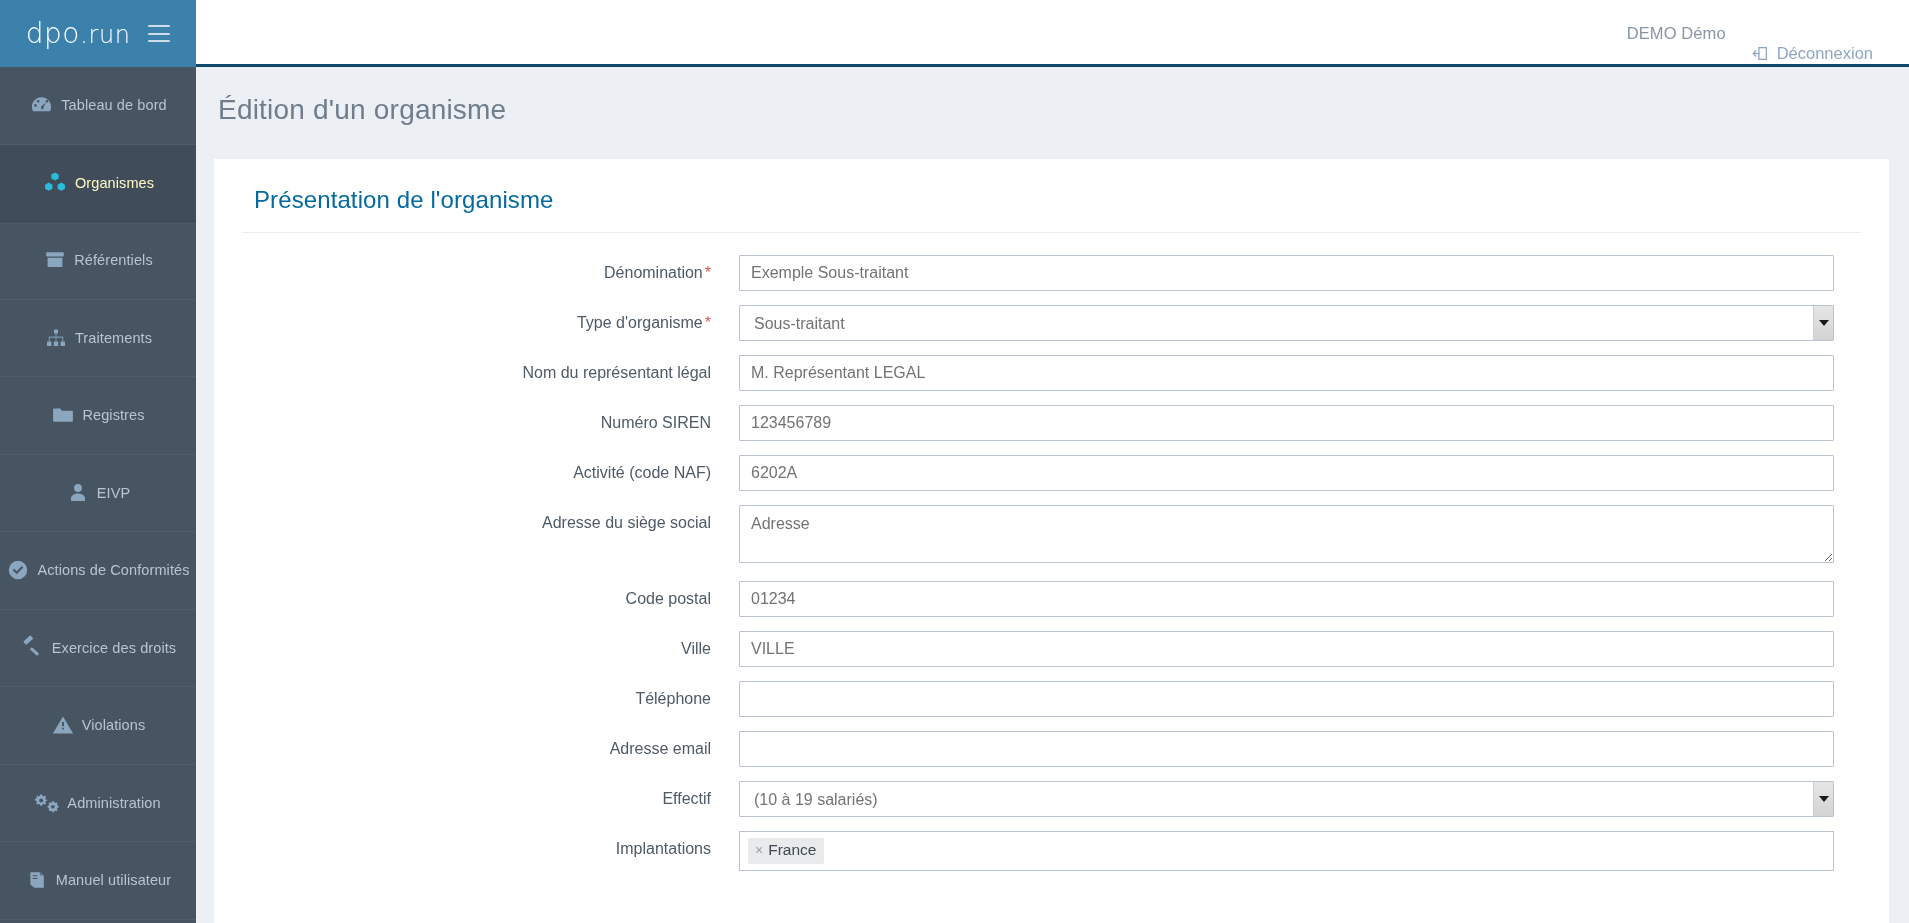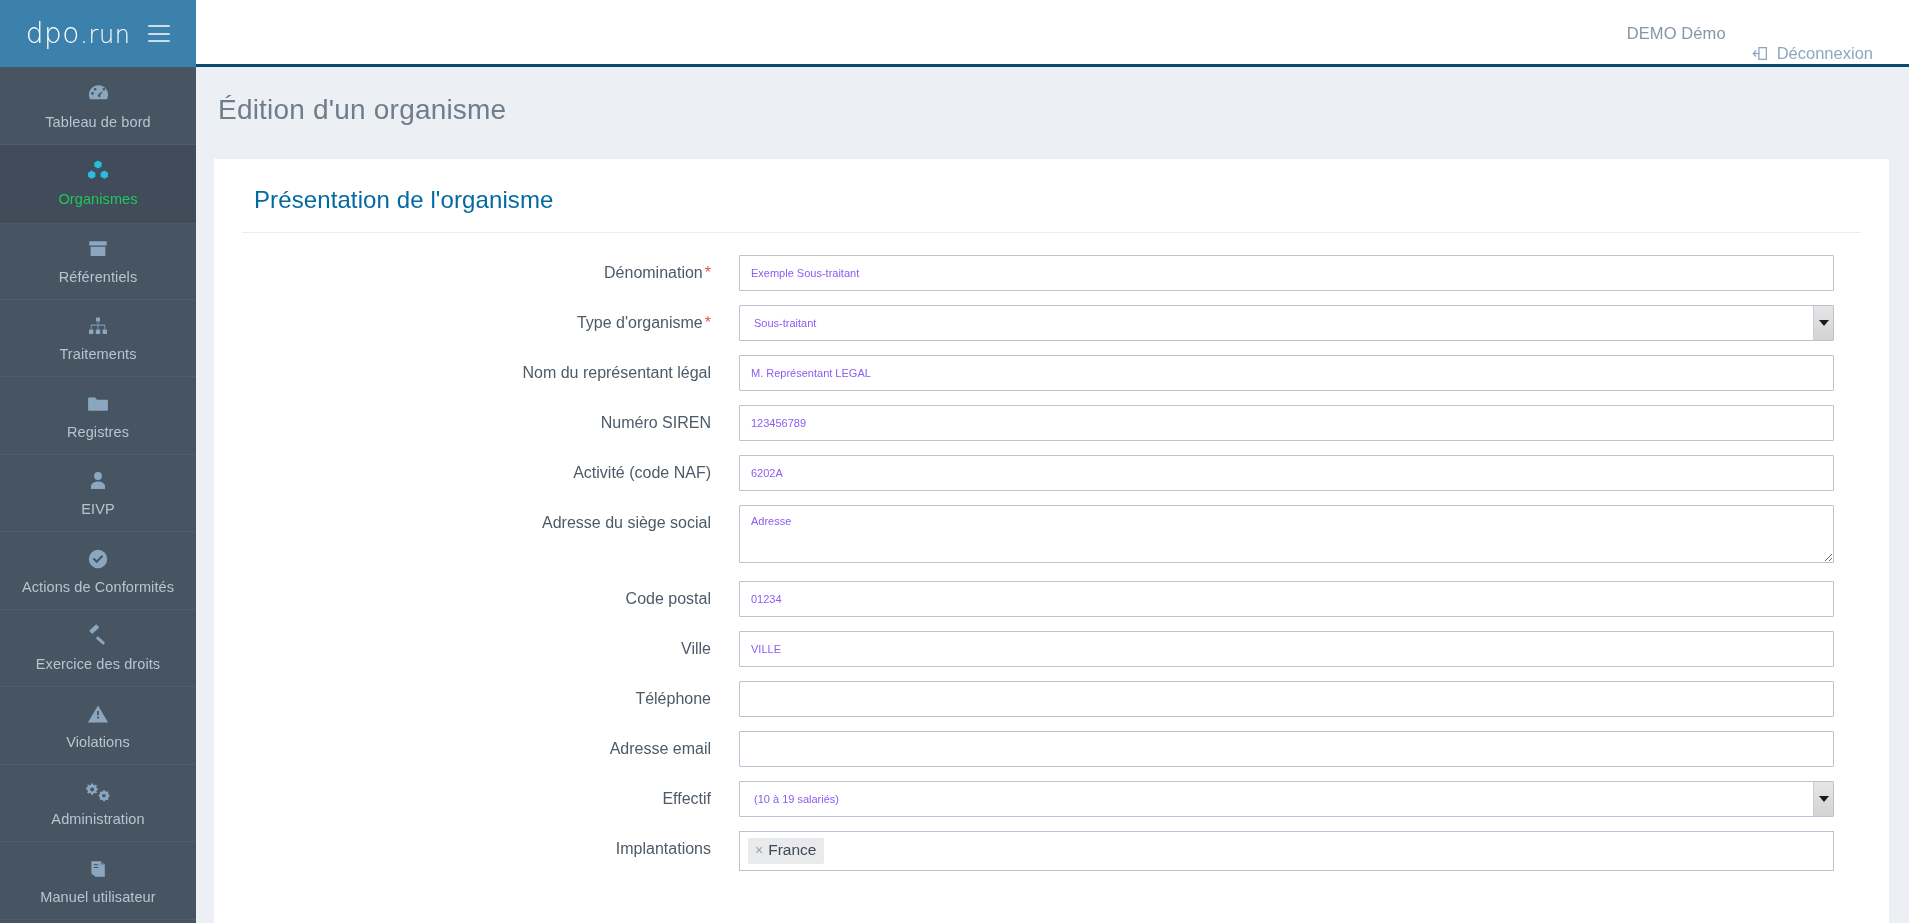--- a/index.html
+++ b/index.html
@@ -67,40 +67,40 @@
   .sidebar {
     position: absolute; top: 67px; left: 0;
     width: 196px; height: 856px;
     background: #475563;
     overflow: hidden;
     z-index: 20;
   }
   .nav-item {
     position: relative;
     height: 77.5px;
-    display: flex; flex-direction: column;
+    display: flex; flex-direction: row;
     align-items: center; justify-content: center;
     gap: 7px;
     border-bottom: 1px solid #4f5d6c;
     cursor: pointer;
     text-decoration: none;
   }
   .nav-item .nav-icon {
     height: 26px; display: flex; align-items: center; justify-content: center;
     color: #8ba7bf;
   }
   .nav-item .nav-label {
     color: #b8c4d0; font-size: 14.5px; letter-spacing: .1px; white-space: nowrap;
   }
   .nav-item.active {
     background: #404c59;
     border-bottom: 1px solid #39444f;
   }
   .nav-item.active .nav-icon { color: #29bcdd; }
-  .nav-item.active .nav-label { color: #22c55e; }
+  .nav-item.active .nav-label { color: #fef9c3; }
   .nav-item.active::after {
     content: "";
     position: absolute; right: -14px; top: 50%;
     transform: translateY(-50%);
     width: 0; height: 0;
     border-top: 14px solid transparent;
     border-bottom: 14px solid transparent;
     border-left: 14px solid #404c59;
   }
 
@@ -164,22 +164,22 @@
   .req { color: #e8504a; margin-left: 2px; }
 
   .form-control-wrap { width: 1095px; }
 
   .form-control {
     width: 1095px;
     height: 36px;
     border: 1px solid #b9c4d0;
     background: #ffffff;
     font-family: "Liberation Sans", sans-serif;
-    font-size: 11px;
-    color: #8b5cf6;
+    font-size: 16px;
+    color: #737373;
     padding: 0 11px;
     border-radius: 1px;
     outline: none;
   }
   .form-control::placeholder { color: #3f4a55; }
 
   textarea.form-control {
     height: 58px;
     padding-top: 8px;
     resize: vertical;

